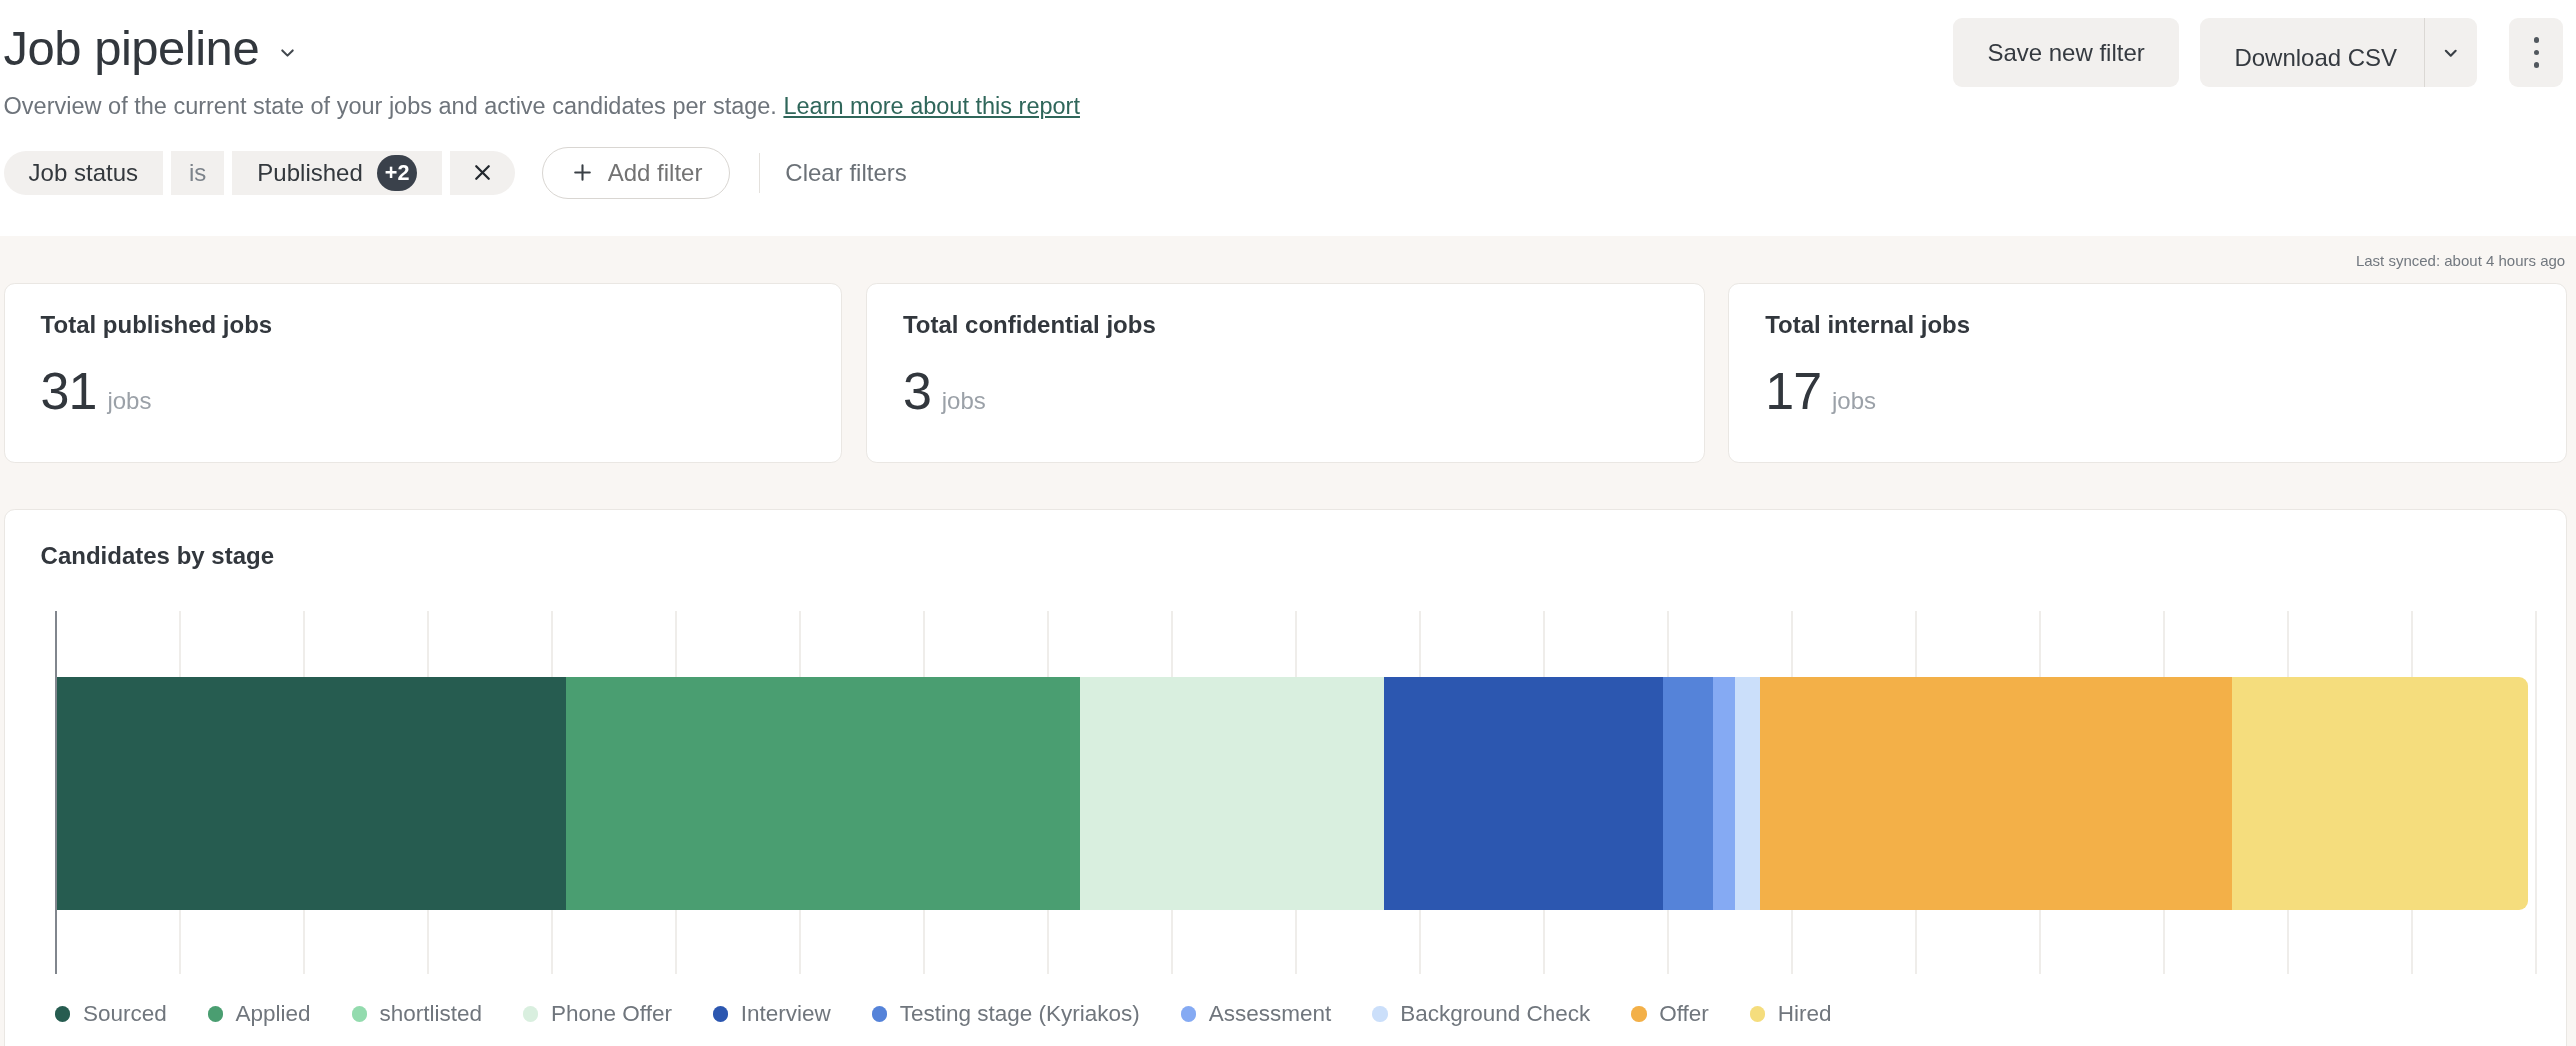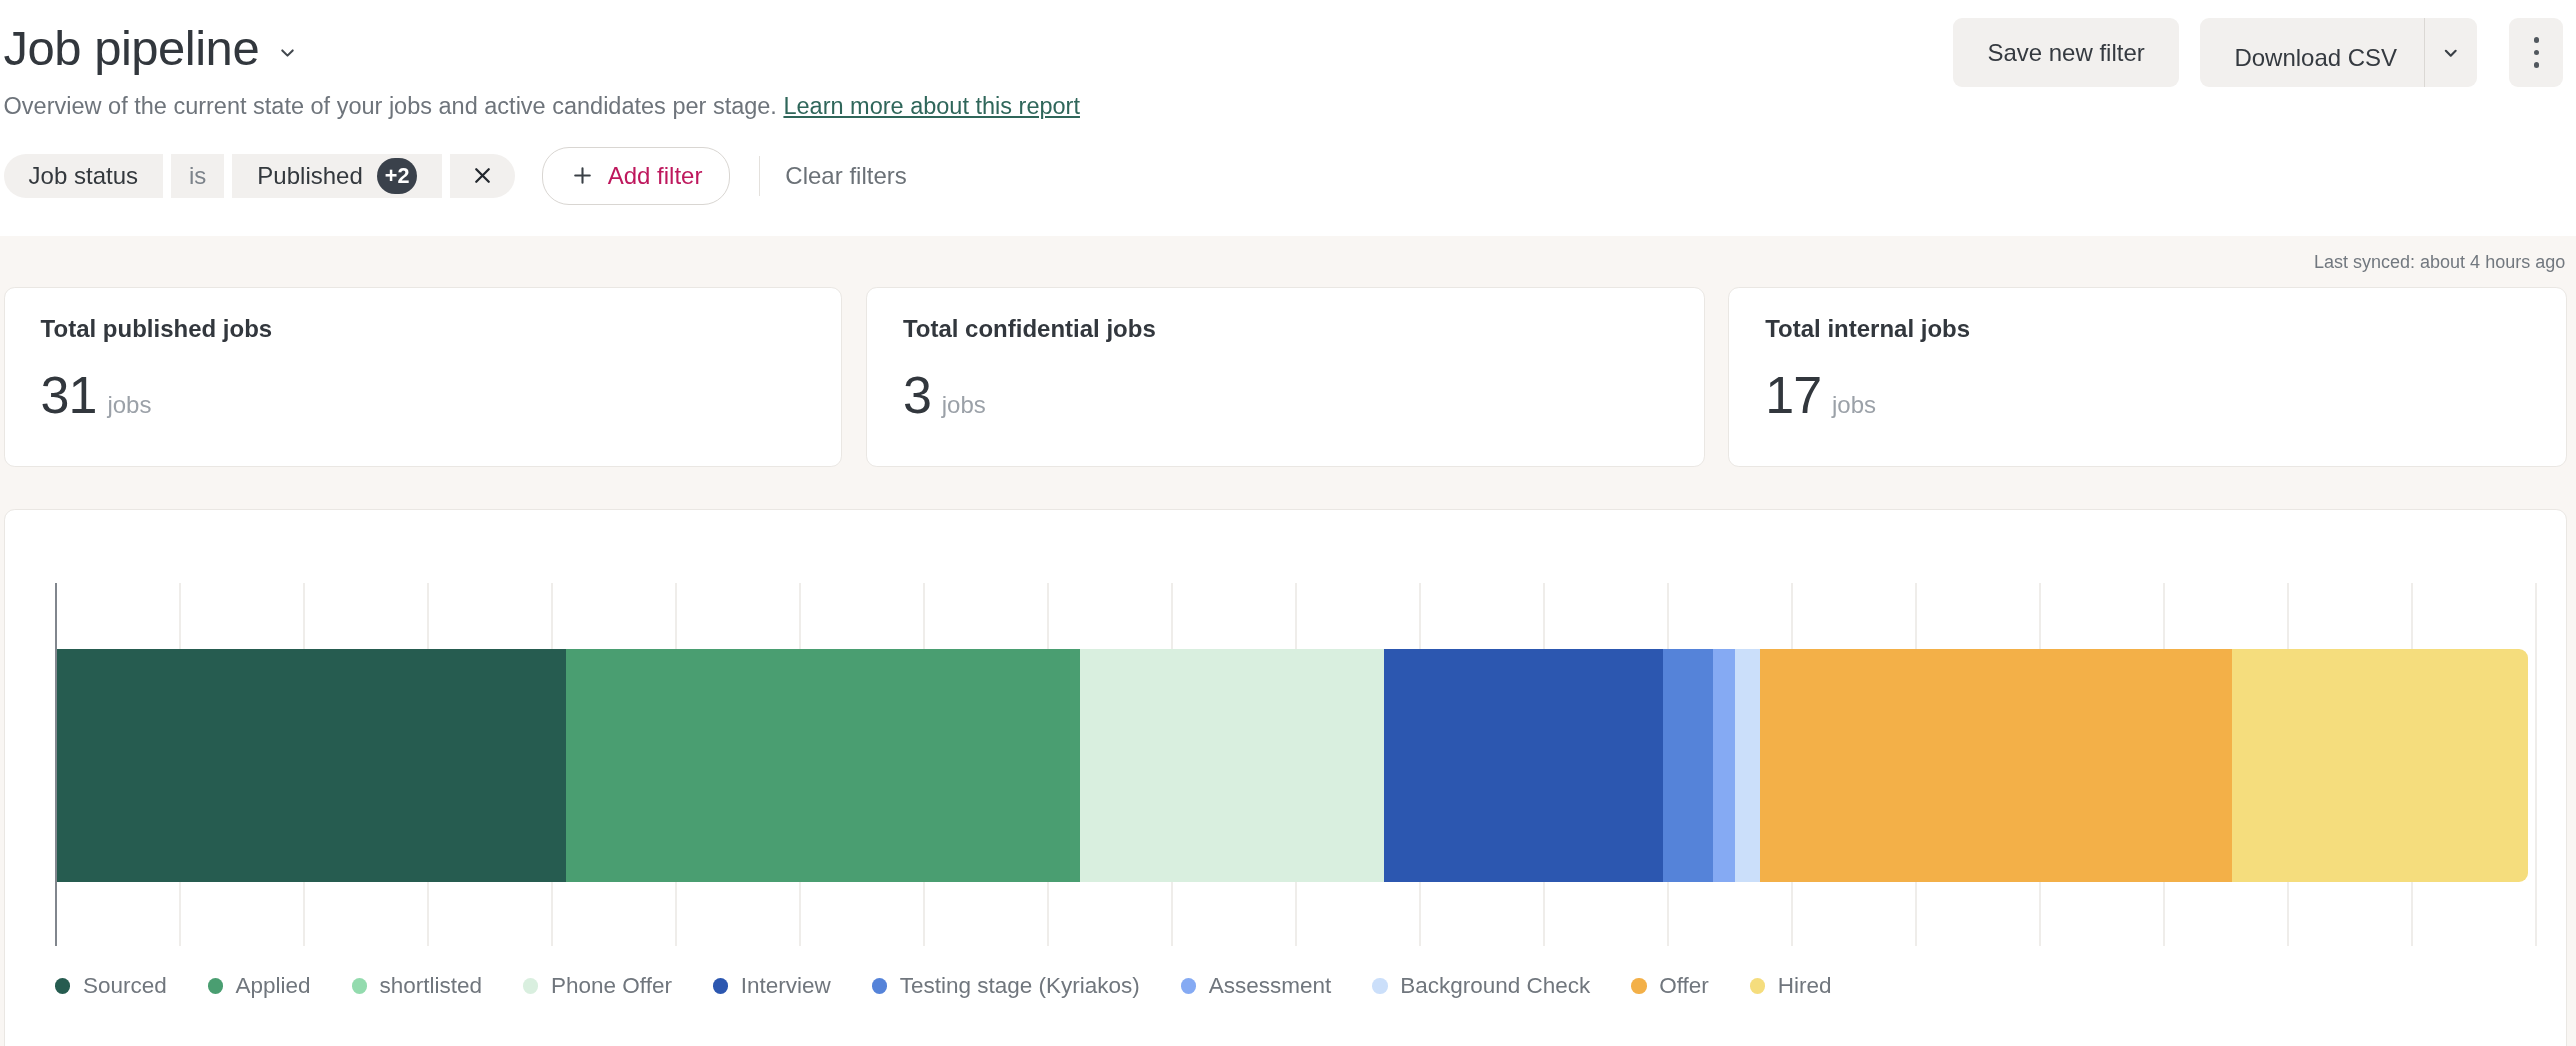--- a/index.html
+++ b/index.html
@@ -41,30 +41,30 @@
   .filter-chip { display:flex; align-items:stretch; gap:8px; height:44px; }
   .chip-seg { background:#f2f0ee; display:flex; align-items:center; font-size:24px; color:#33383d; padding:0 25px; }
   .chip-seg.first { border-radius:27px 0 0 27px; }
   .chip-seg.op { color:#7c838a; padding:0 18px; }
   .chip-seg.close { border-radius:0 27px 27px 0; padding:0 20px; cursor:pointer; }
   .chip-badge {
     margin-left:14.4px; min-width:40px; height:36px; border-radius:18px; background:#3a414b;
     color:#ffffff; font-size:21.6px; font-weight:700; display:flex; align-items:center; justify-content:center; padding:0 7.2px;
   }
   .add-filter {
-    margin-left:27px; height:58px; border:0.9px solid #d9d6d2; background:#ffffff; border-radius:27px;
-    display:flex; align-items:center; gap:12.6px; padding:8px 27px; font-size:24px; color:#be185d;
+    margin-left:27px; height:52px; border:0.9px solid #d9d6d2; background:#ffffff; border-radius:27px;
+    display:flex; align-items:center; gap:12.6px; padding:8px 27px; font-size:24px; color:#737373;
     font-family:"Liberation Sans", sans-serif; cursor:pointer;
   }
   .v-divider { width:0.9px; height:40px; background:#e4e1dd; margin:0 25px 0 29px; }
   .clear-filters { background:none; border:none; font-family:"Liberation Sans", sans-serif; font-size:24px; color:#6b7177; cursor:pointer; }
 
   
   .content { position:absolute; top:236px; left:0; right:0; bottom:0; background:#f9f6f3; }
-  .synced { text-align:right; padding:16px 10.8px 0 0; font-size:18px; color:#72787f; }
+  .synced { text-align:right; padding:16px 10.8px 0 0; font-size:15px; color:#72787f; }
 
   .cards-row { display:flex; gap:23.5px; margin:14.4px 9px 0 3.6px; }
   .stat-card {
     flex:1; height:180px; background:#ffffff; border:0.9px solid #eae7e3; border-radius:10.8px;
     padding:27px 36px;
   }
   .stat-title { font-size:24px; font-weight:600; color:#32373d; }
   .stat-value-row { margin-top:21.6px; display:flex; align-items:baseline; }
   .stat-value { font-size:52px; font-weight:500; color:#32373d; letter-spacing:-0.9px; }
   .stat-unit { font-size:24px; color:#9ba1a8; margin-left:10.8px; }
@@ -183,20 +183,21 @@
       <div class="stat-card">
         <div class="stat-title">Total internal jobs</div>
         <div class="stat-value-row">
           <span class="stat-value">17</span>
           <span class="stat-unit">jobs</span>
         </div>
       </div>
     </div>
 
     <div class="chart-card">
+      <div class="chart-title">Candidates by stage</div>
       <div class="plot">
         <div class="gridlines"></div>
         <div class="y-axis"></div>
         <div class="bar" id="stacked-bar">
             <div class="seg" style="width: 20.6%; background: rgb(38, 92, 80);"></div>
             <div class="seg" style="width: 20.8%; background: rgb(74, 158, 113);"></div>
             <div class="seg" style="width: 12.3%; background: rgb(217, 239, 223);"></div>
             <div class="seg" style="width: 11.3%; background: rgb(44, 87, 176);"></div>
             <div class="seg" style="width: 2%; background: rgb(85, 131, 217);"></div>
             <div class="seg" style="width: 0.9%; background: rgb(133, 170, 243);"></div>

